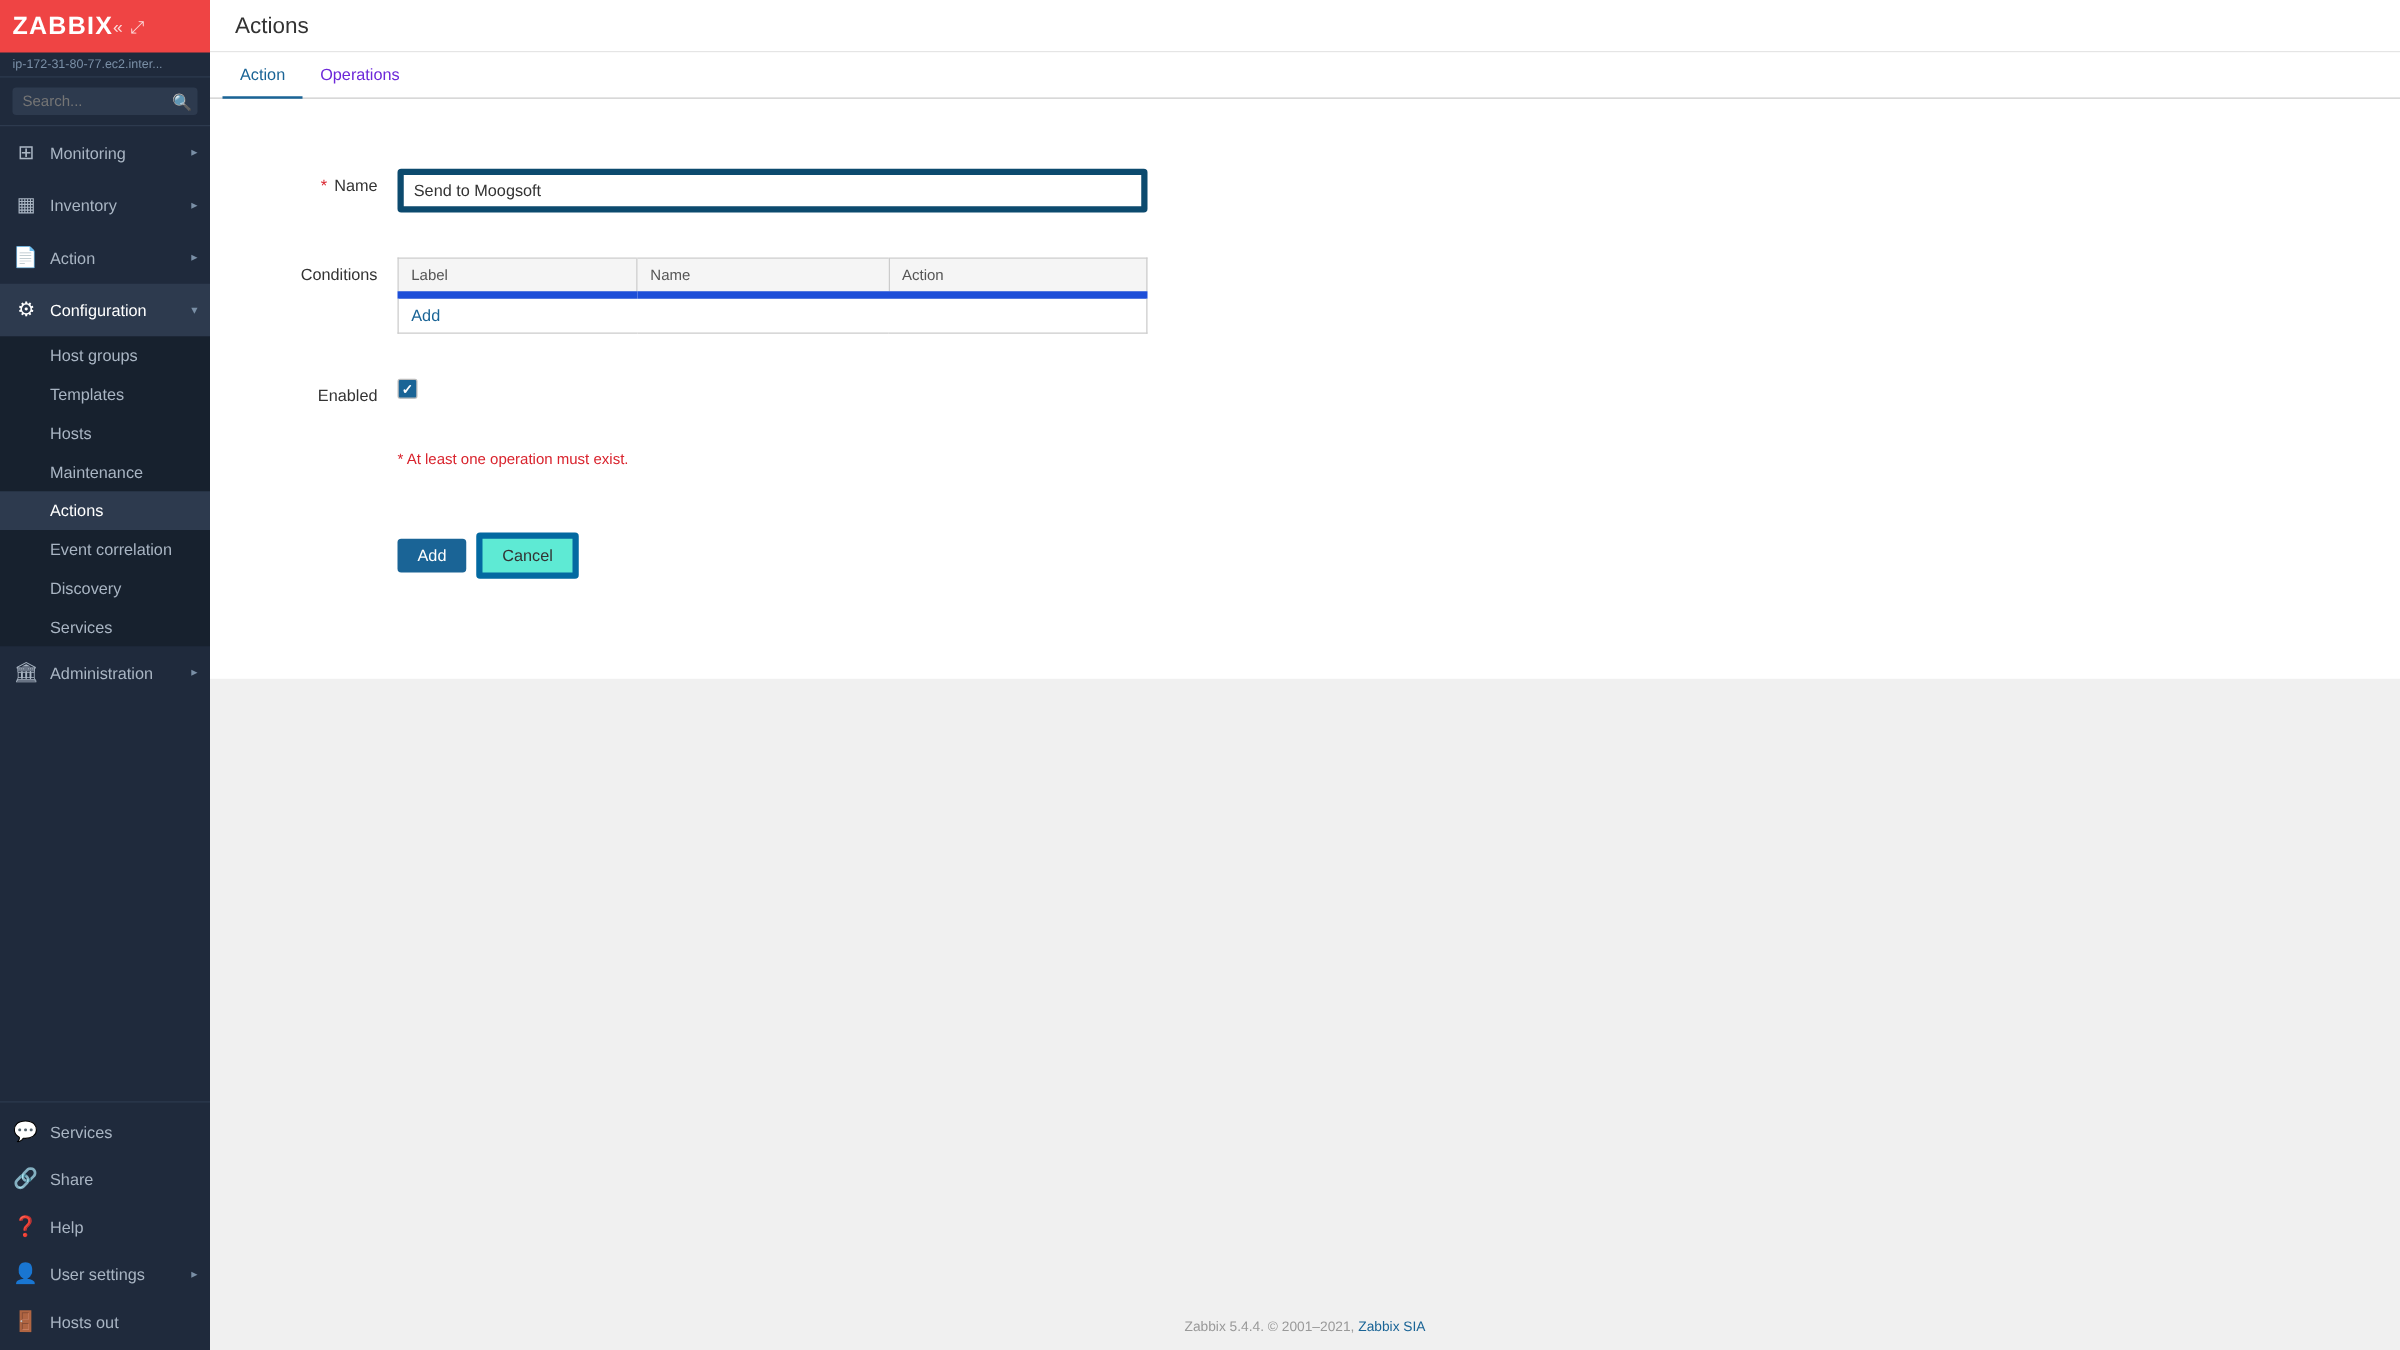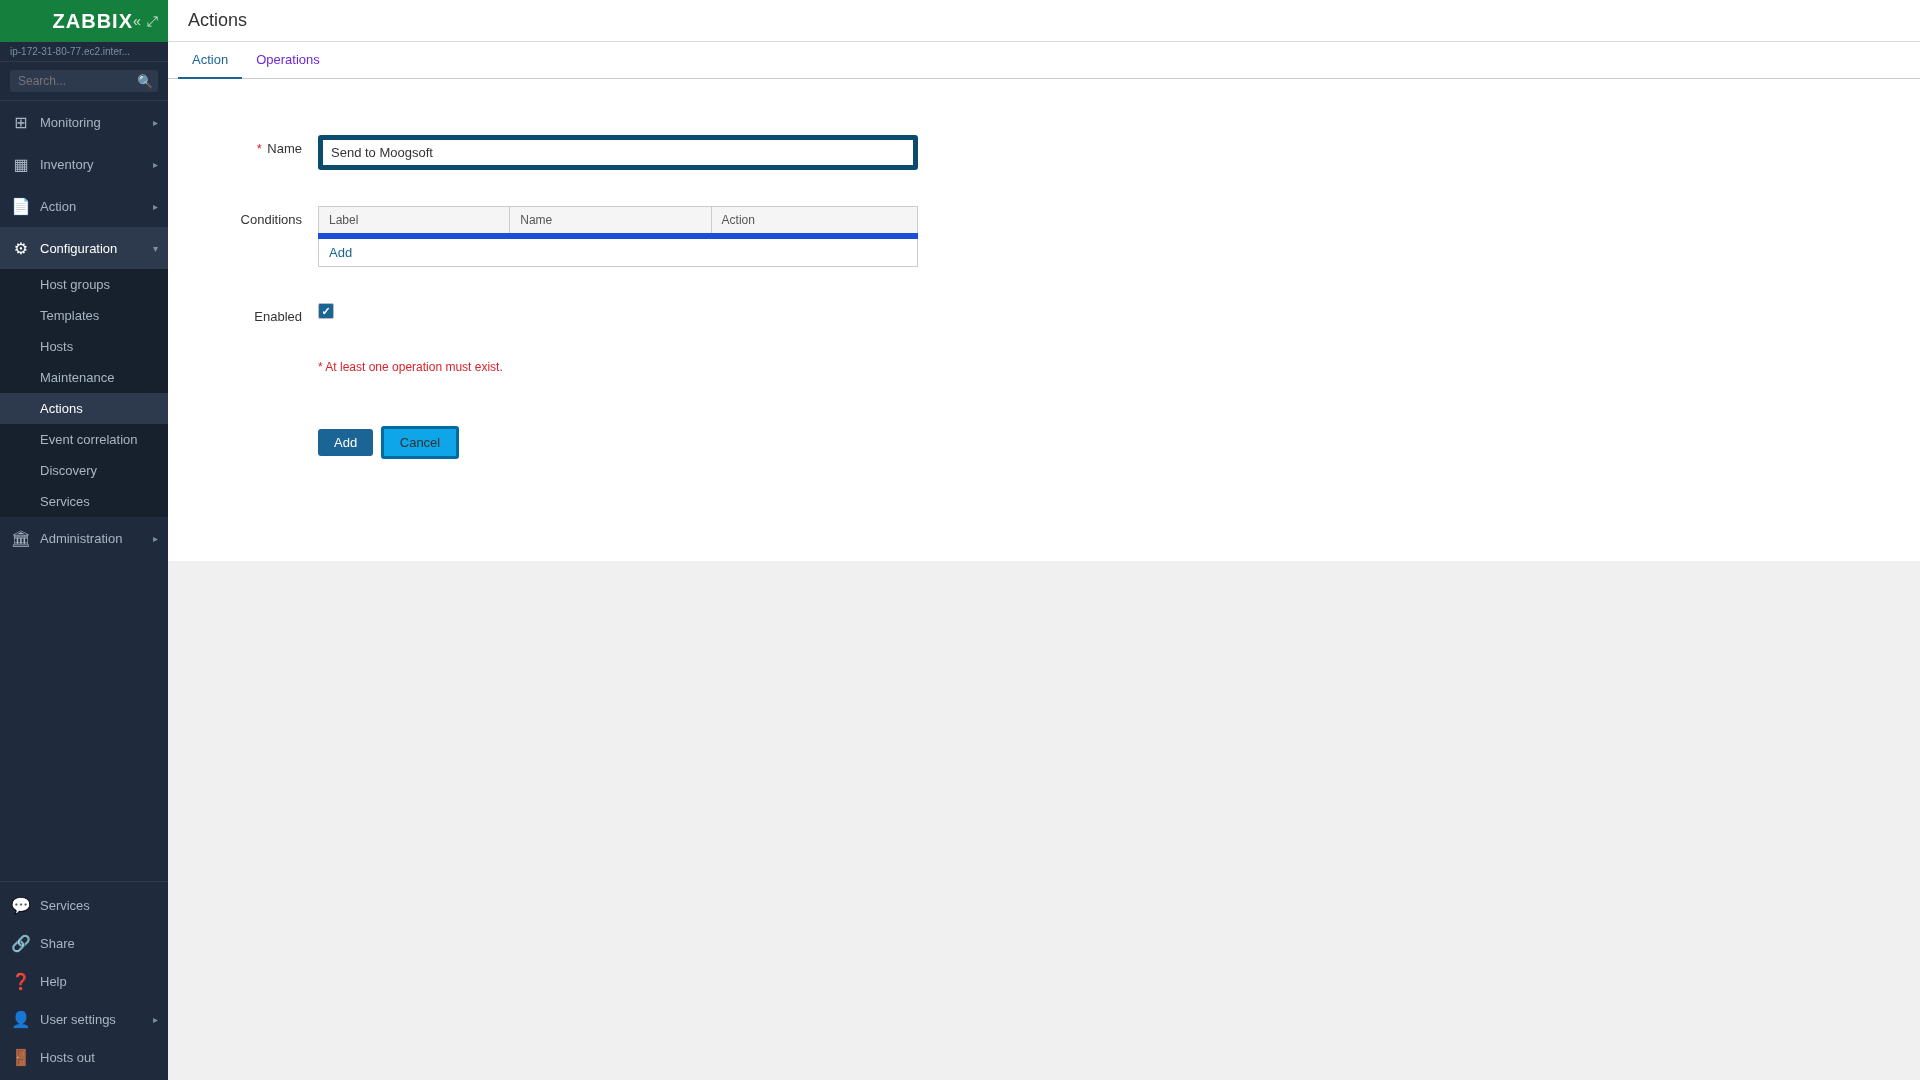--- a/index.html
+++ b/index.html
@@ -10,25 +10,25 @@
       width: 168px;
       background: #1f2a3c;
       color: #a9b5c3;
       display: flex;
       flex-direction: column;
       height: 100vh;
       flex-shrink: 0;
     }
 
     #sidebar-logo {
-      background: #15803d;
+      background: #ef4444;
       padding: 8px 10px;
       display: flex;
       align-items: center;
-      justify-content: flex-end;
+      justify-content: flex-start;
       min-height: 42px;
     }
 
     .logo-text {
       color: white;
       font-weight: bold;
       font-size: 20px;
       letter-spacing: 1px;
     }
 
@@ -317,23 +317,23 @@
       color: white;
       border: none;
       padding: 6px 16px;
       border-radius: 3px;
       cursor: pointer;
       font-size: 13px;
       margin-right: 4px;
     }
 
     .btn-default {
-      background: #0ea5e9;
+      background: #5eead4;
       color: #333;
-      border: 3px solid #0369a1;
+      border: 5px solid #0369a1;
       padding: 6px 16px;
       border-radius: 3px;
       cursor: pointer;
       font-size: 13px;
     }
 
     
     #footer {
       text-align: center;
       padding: 12px;
@@ -510,13 +510,17 @@
           <button class="btn-primary">Add</button>
           <button class="btn-default">Cancel</button>
         </div>
       </div>
 
     </div>
   </div>
 
   <div style="flex:1"></div>
 
+  <div id="footer">
+    <span>Zabbix 5.4.4. © 2001–2021,</span>
+    <a href="#">Zabbix SIA</a>
+  </div>
 </div>
 
 </body></html>

